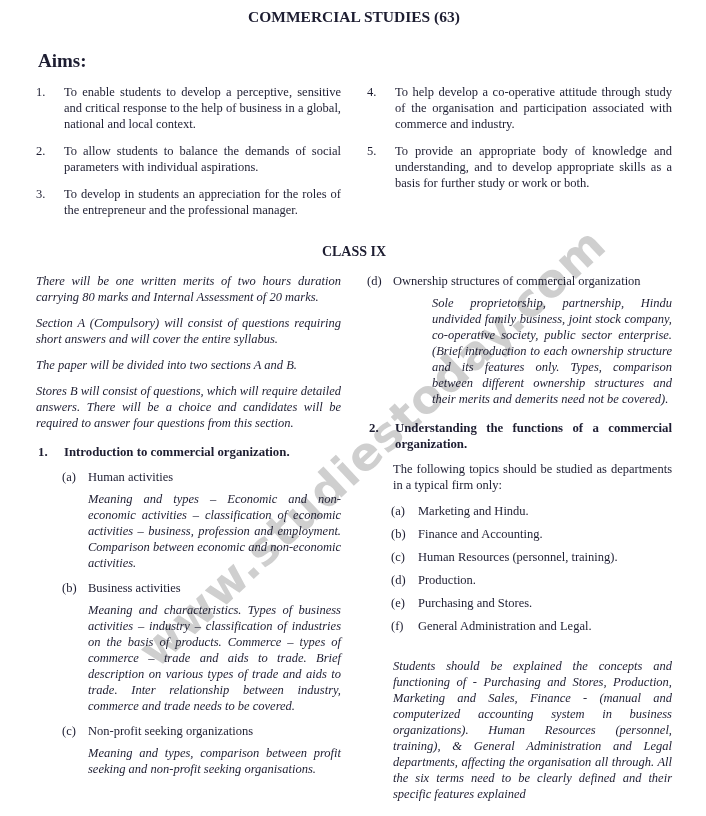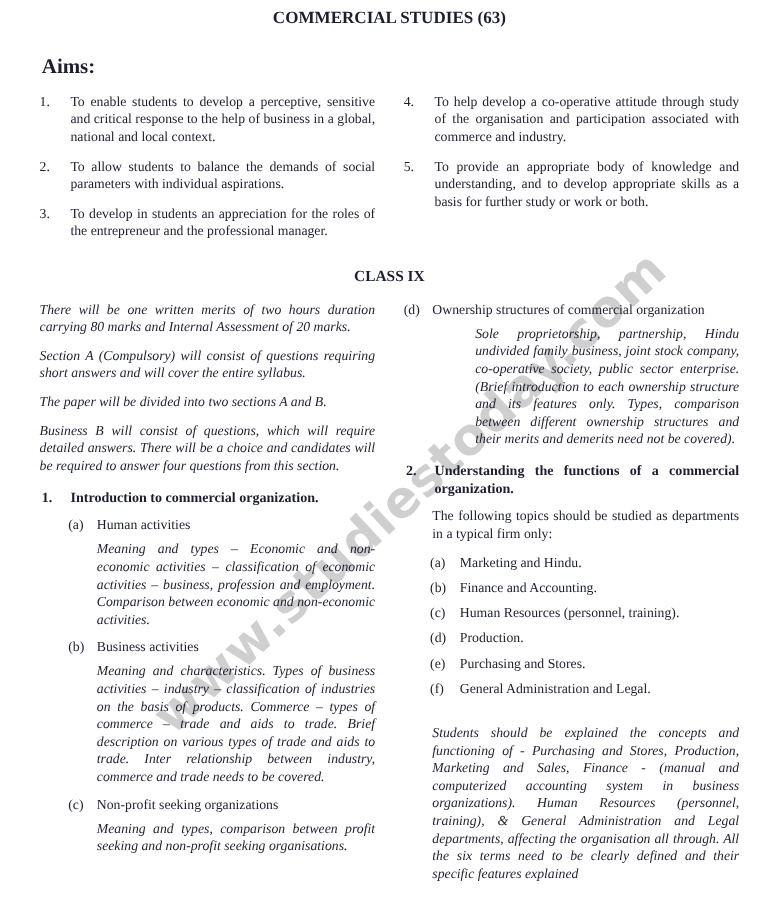--- a/index.html
+++ b/index.html
@@ -120,21 +120,21 @@
 
   <div class="cols">
 
     <div class="col">
       <p class="ital"><span>There will be </span><b>one</b><span> written merits of </span><b>two</b><span> hours duration carrying 80 marks and Internal Assessment of 20 marks.</span></p>
 
       <p class="ital"><b>Section A (Compulsory)</b><span> will consist of questions requiring short answers and will cover the entire syllabus.</span></p>
 
       <p class="ital"><span>The paper will be divided into </span><b>two</b><span> sections A and B.</span></p>
 
-      <p class="ital"><b>Business B</b><span> will consist of questions, which will require detailed answers. There will be a choice and candidates will be required to answer </span><b>four</b><span> questions from this section.</span></p>
+      <p class="ital"><b>Stores B</b><span> will consist of questions, which will require detailed answers. There will be a choice and candidates will be required to answer </span><b>four</b><span> questions from this section.</span></p>
 
       <div class="topic">
         <span class="tn">1.</span>
         <span class="tt">Introduction to commercial organization.</span>
       </div>
 
       <div class="sub">
         <div class="sub-head">
           <span class="sl">(a)</span>
           <span class="st">Human activities</span>

